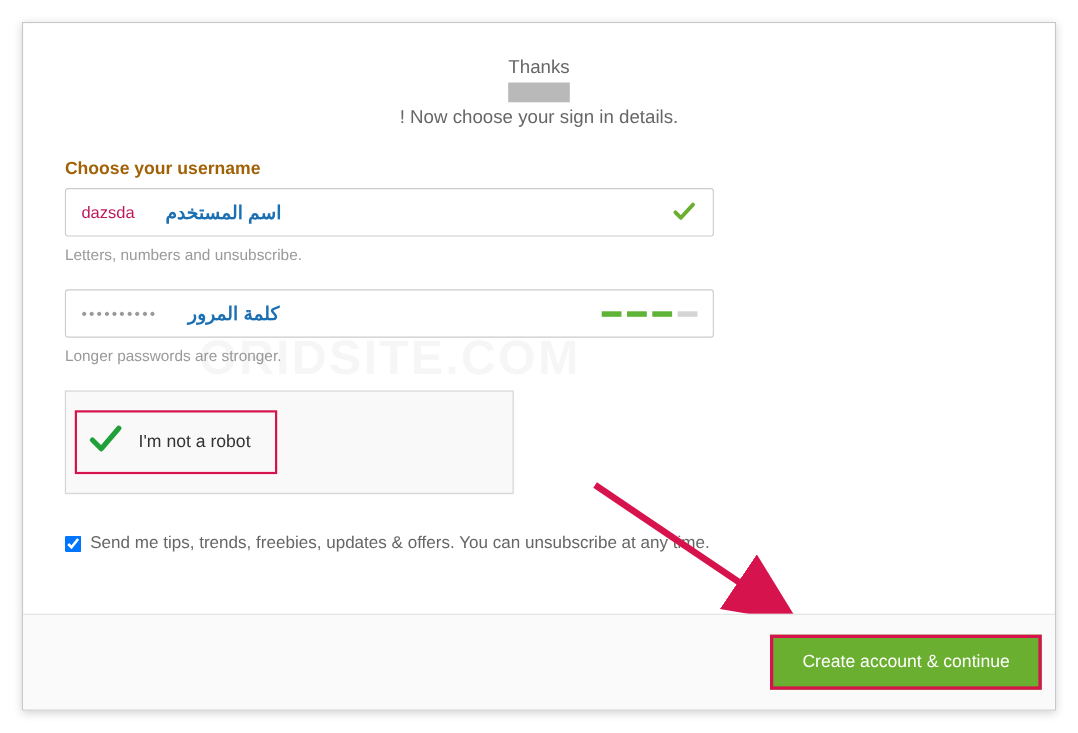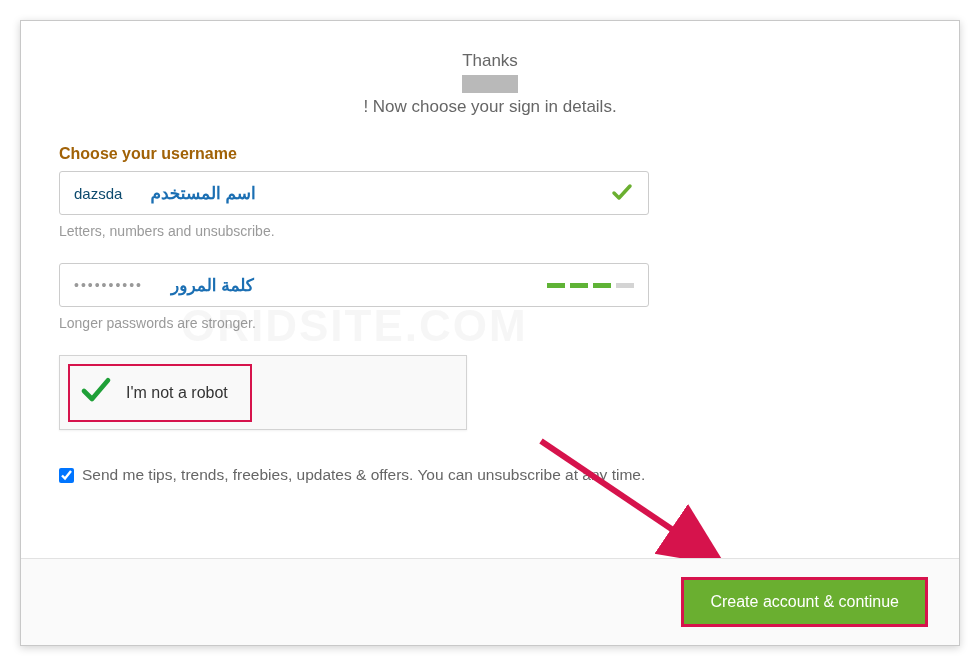--- a/index.html
+++ b/index.html
@@ -52,21 +52,21 @@
       display: flex;
       align-items: center;
       border: 1px solid #ccc;
       border-radius: 3px;
       height: 44px;
       padding: 0 14px;
       width: 590px;
       background: #fff;
     }
     .input-value {
-      color: #0c4a6e;
+      color: #be185d;
       font-size: 15px;
       flex: 0 0 auto;
     }
     .input-value.dots {
       letter-spacing: 2px;
       font-size: 14px;
       color: #999;
     }
     .arabic-annot {
       color: #1b6fb3;
@@ -88,21 +88,21 @@
     }
     .strength-dashes span.gray { background: #d4d4d4; }
     .help-text {
       font-size: 14px;
       color: #9a9a9a;
       margin-top: 8px;
       margin-bottom: 24px;
     }
     .recaptcha {
       width: 408px;
-      height: 75px;
+      height: 94px;
       border: 1px solid #d3d3d3;
       background: #f9f9f9;
       display: flex;
       align-items: center;
       padding: 0 14px 0 8px;
       margin-bottom: 36px;
       box-shadow: 0 1px 2px rgba(0,0,0,0.06);
     }
     .recaptcha-left {
       display: flex;
@@ -136,21 +136,21 @@
       font-size: 15.5px;
       color: #666;
       margin-bottom: 26px;
     }
     .newsletter-row input[type=checkbox] {
       width: 15px;
       height: 15px;
     }
     .footer-bar {
       border-top: 1px solid #e2e2e2;
-      padding: 18px 31px;
+      padding: 18px 12px;
       display: flex;
       justify-content: flex-end;
       position: absolute;
       bottom: 0;
       left: 0;
       right: 0;
       background: #fafafa;
     }
     .create-btn {
       background: #6aaf30;

